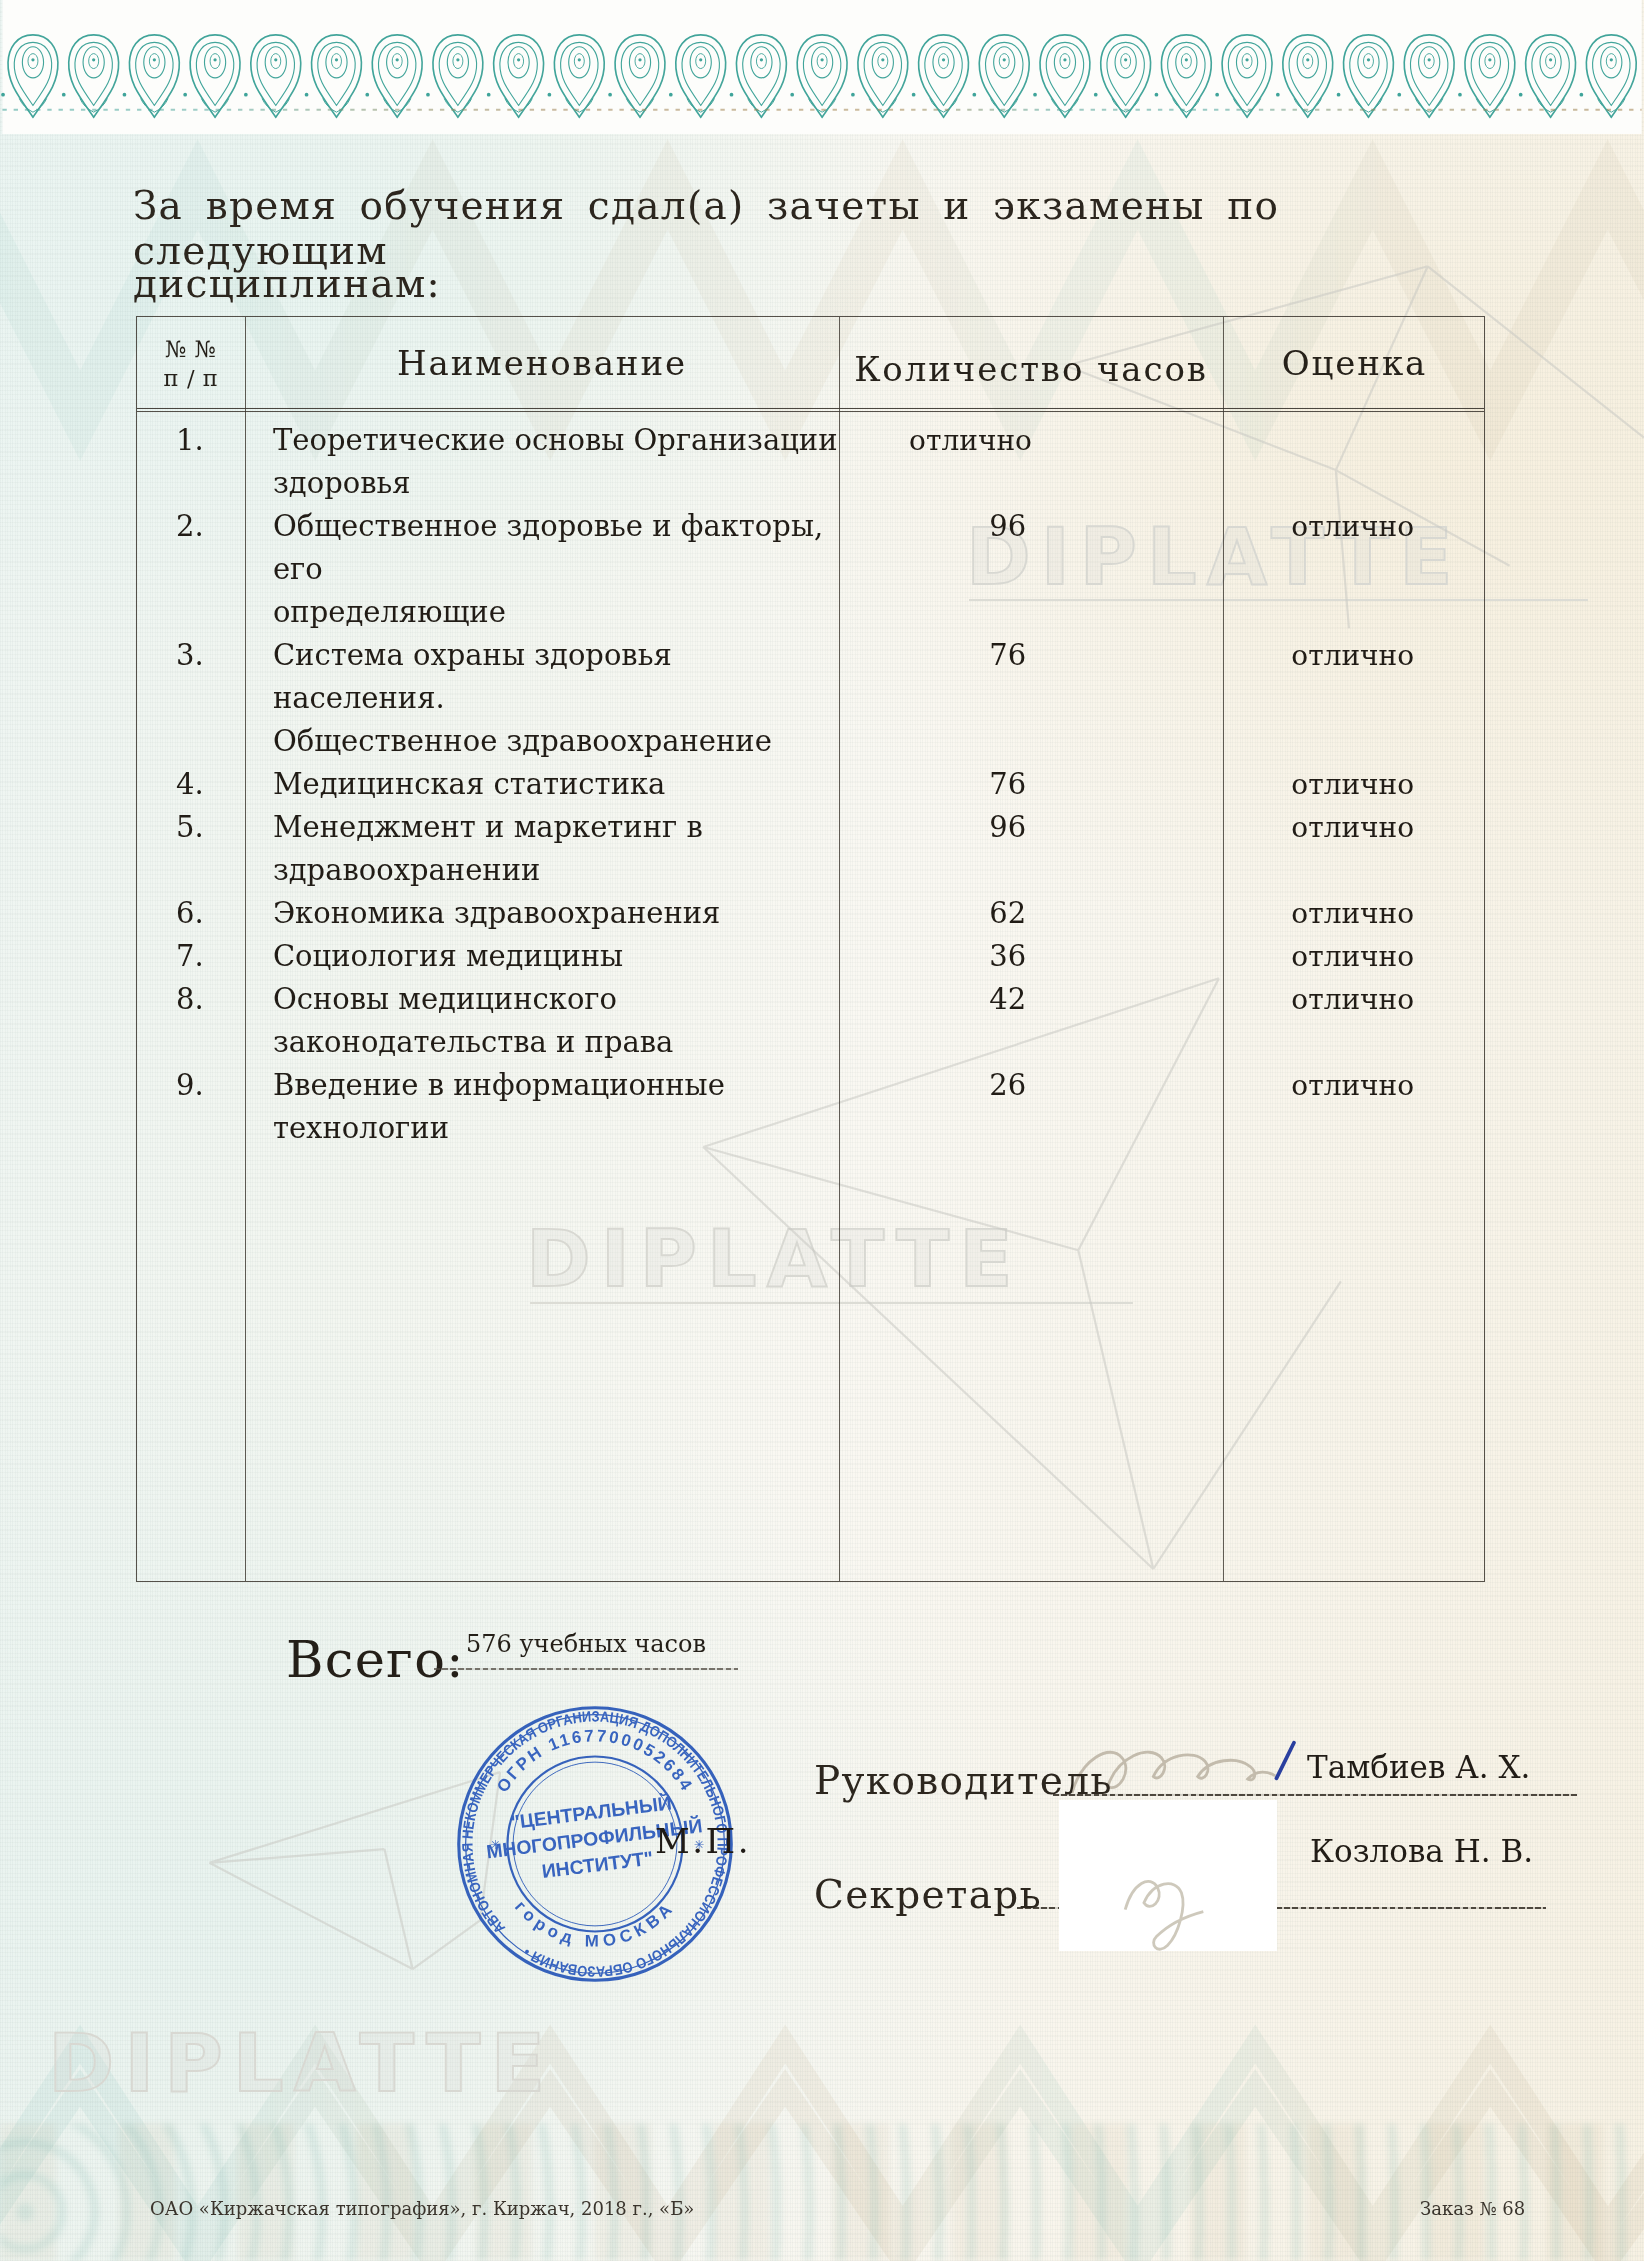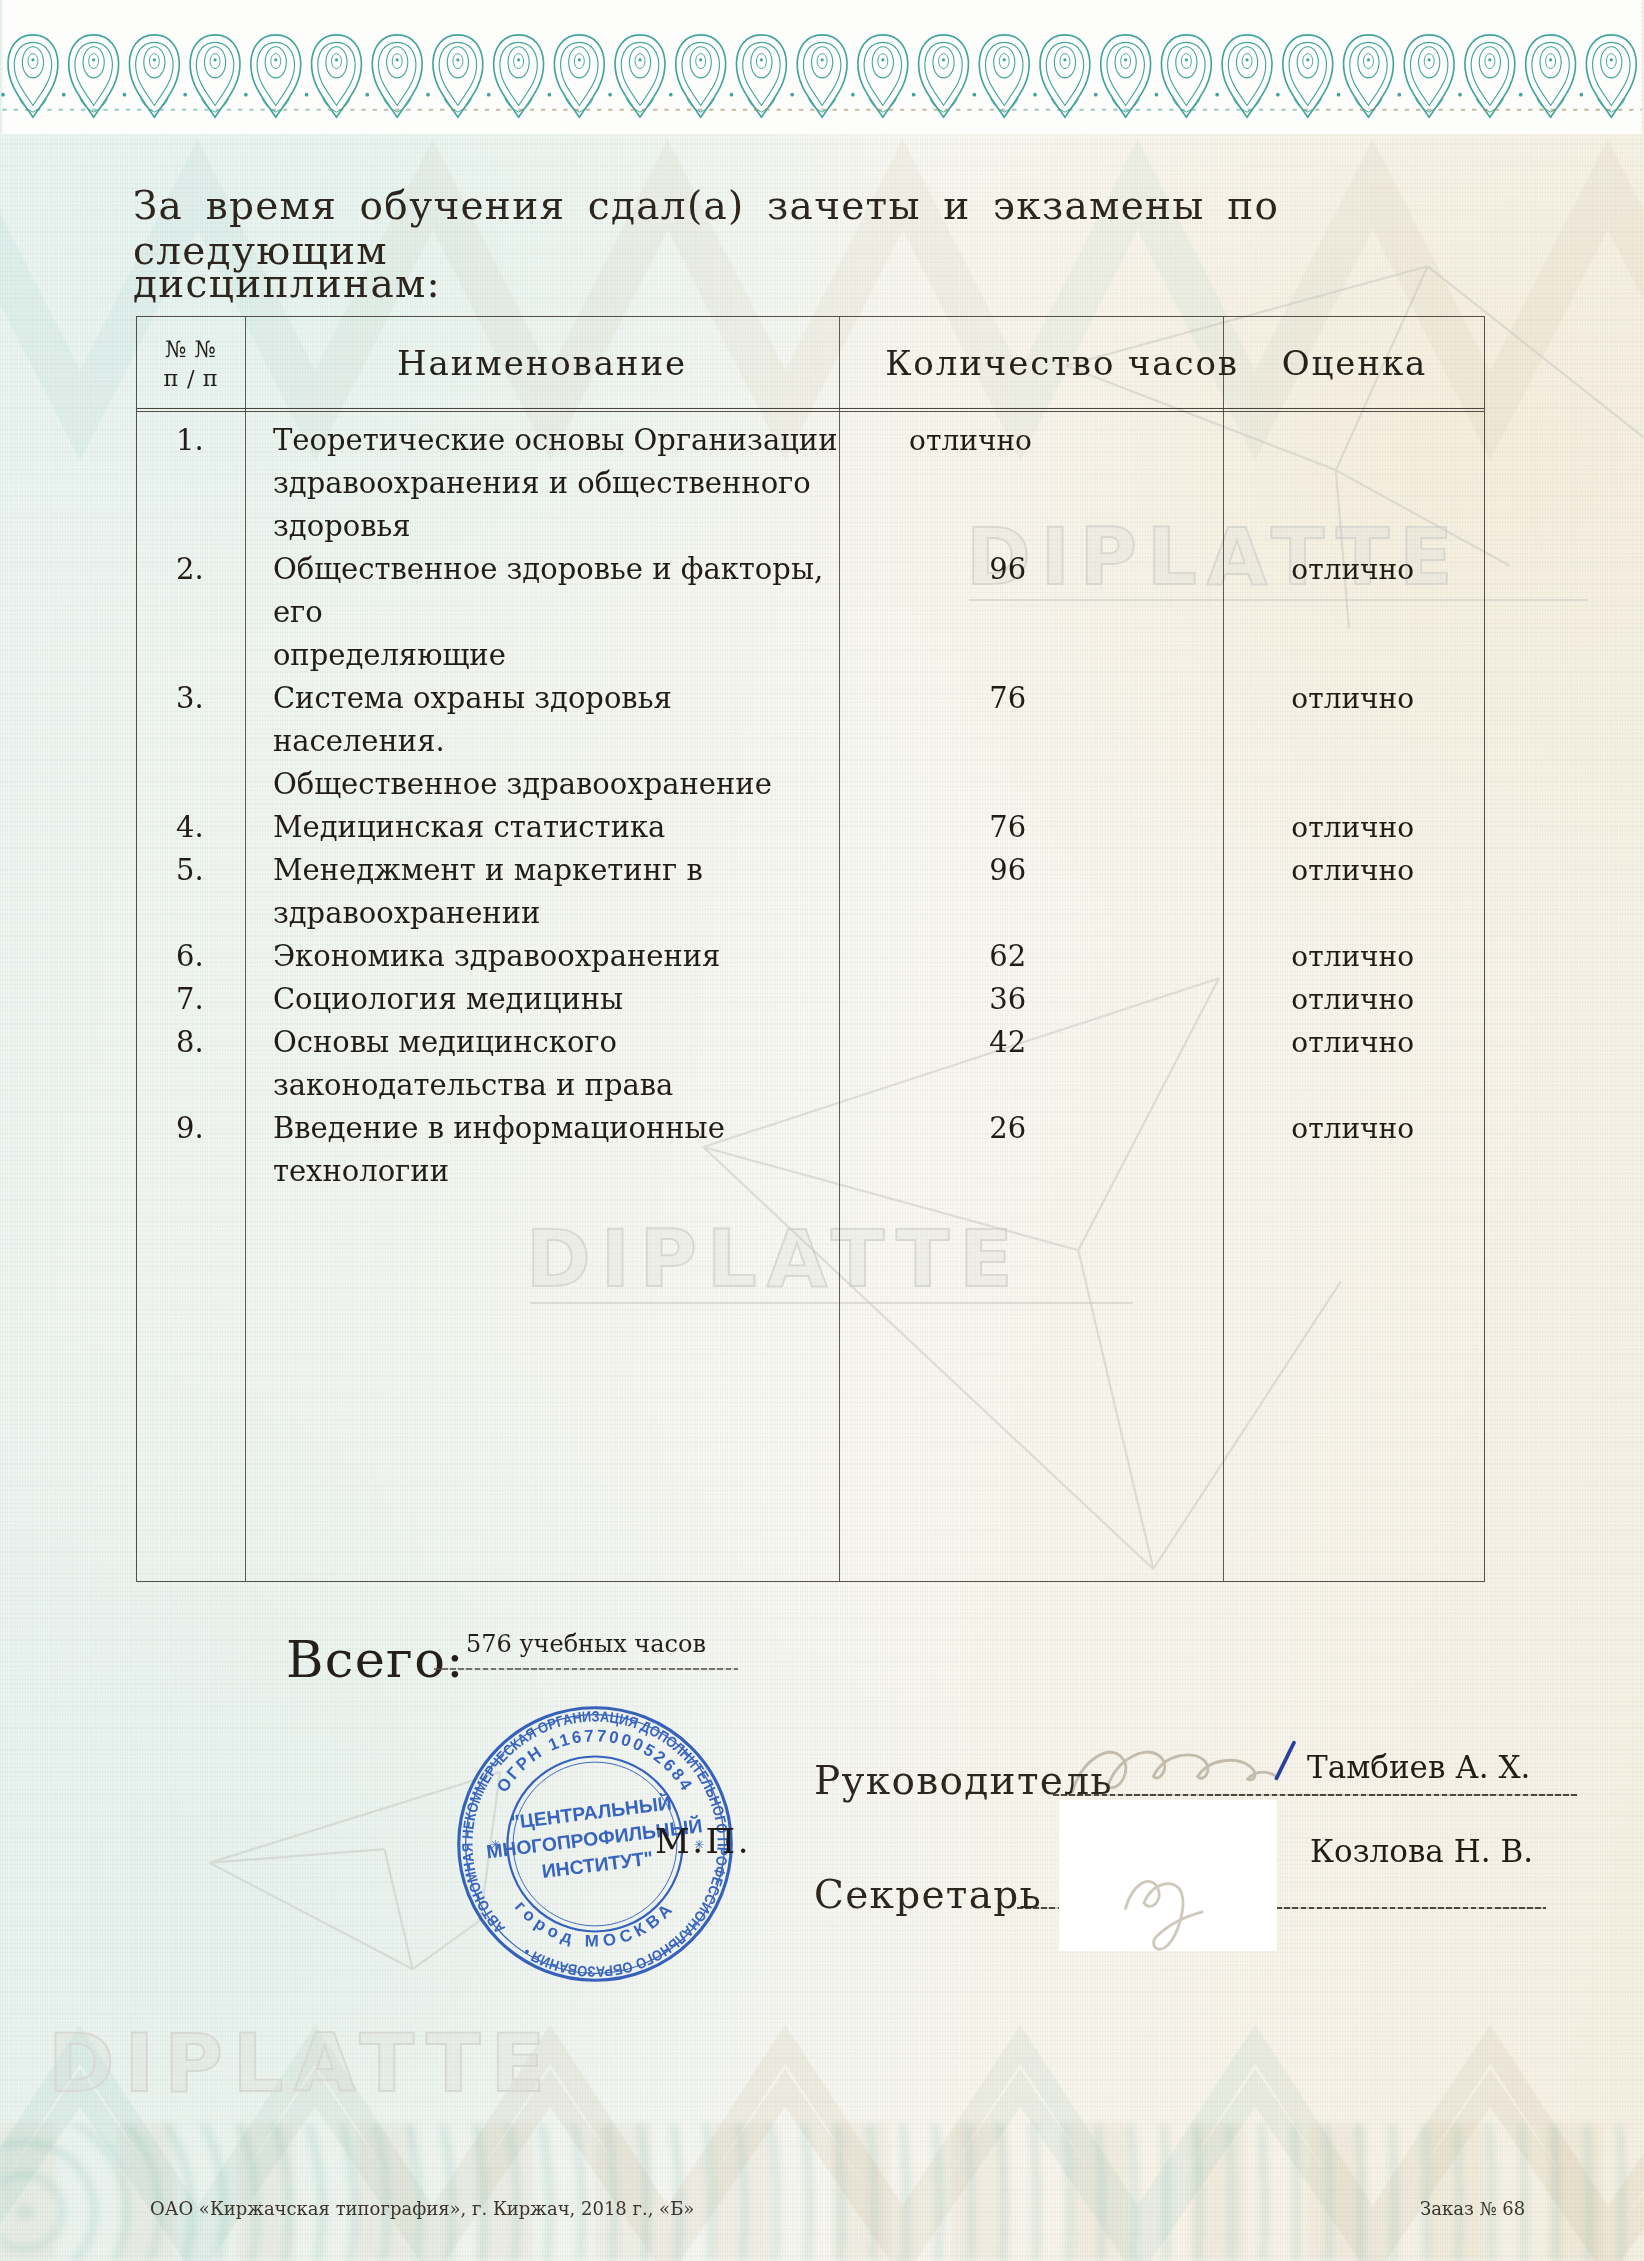--- a/index.html
+++ b/index.html
@@ -40,21 +40,21 @@
   
   .title-line{left:133px;width:1400px;font-size:39px;letter-spacing:1.3px;word-spacing:8.8px;color:#2c261e;z-index:3;}
   
   .doc-table{left:136px;top:316px;width:1349px;height:1266px;border:1.9px solid rgba(58,52,45,.85);z-index:3;box-sizing:border-box;}
   .vline{position:absolute;top:0;bottom:0;width:1.3px;background:rgba(58,52,45,.8);}
   .thead{position:absolute;left:0;top:0;right:0;height:91px;border-bottom:1.9px solid rgba(58,52,45,.9);}
   .thead::after{content:"";position:absolute;left:0;right:0;top:94px;height:1.3px;background:rgba(58,52,45,.85);}
   .th{position:absolute;font-size:34px;letter-spacing:1.9px;color:#26211a;text-align:center;}
   .th-num{left:0;width:108px;top:17.5px;font-size:22.5px;line-height:29px;letter-spacing:0.6px;}
   .th-name{left:108px;width:594px;top:26px;}
-  .th-hours{left:702px;width:384px;top:26px;margin-left:31px;}
+  .th-hours{left:702px;width:384px;top:32px;}
   .th-grade{left:1086px;width:263px;top:26px;}
   .tbody{position:absolute;left:0;top:99px;right:0;bottom:0;padding-top:3.1px;}
   .t-row{position:relative;display:flex;align-items:flex-start;font-size:29px;line-height:43px;color:#211c16;}
   .c{box-sizing:border-box;}
   .c-num{width:108px;padding-left:39px;}
   .c-name{width:594px;padding-left:28px;}
   .c-hours{width:384px;text-align:center;padding-right:44px;}
   .c-grade{width:263px;text-align:center;font-size:28px;}
   
   .total-label{left:286px;top:1630px;font-size:51px;letter-spacing:1.3px;z-index:3;}
@@ -179,21 +179,20 @@
       </div>
       <div class="th th-name">Наименование</div>
       <div class="th th-hours">Количество часов</div>
       <div class="th th-grade">Оценка</div>
     </div>
     <div class="tbody">
         <div class="t-row">
           <div class="c c-num">1.</div>
           <div class="c c-name">
             <div>Теоретические основы Организации</div>
-            <div>здравоохранения и общественного</div>
             <div>здоровья</div>
           </div>
           <div class="c c-grade">отлично</div>
         </div>
         <div class="t-row">
           <div class="c c-num">2.</div>
           <div class="c c-name">
             <div>Общественное здоровье и факторы, его</div>
             <div>определяющие</div>
           </div>

